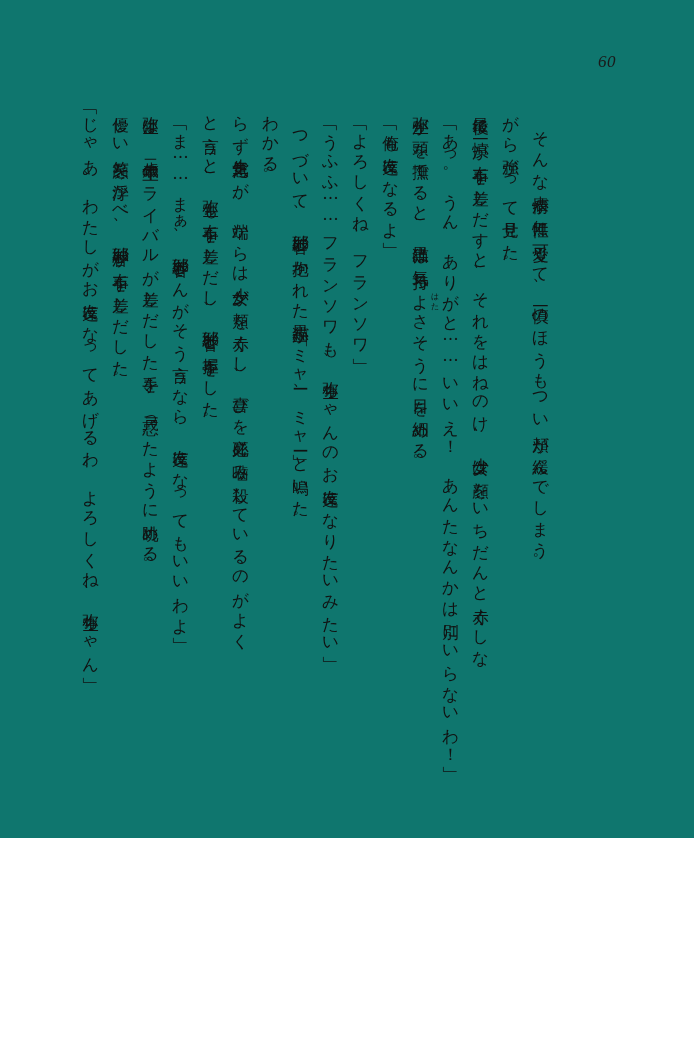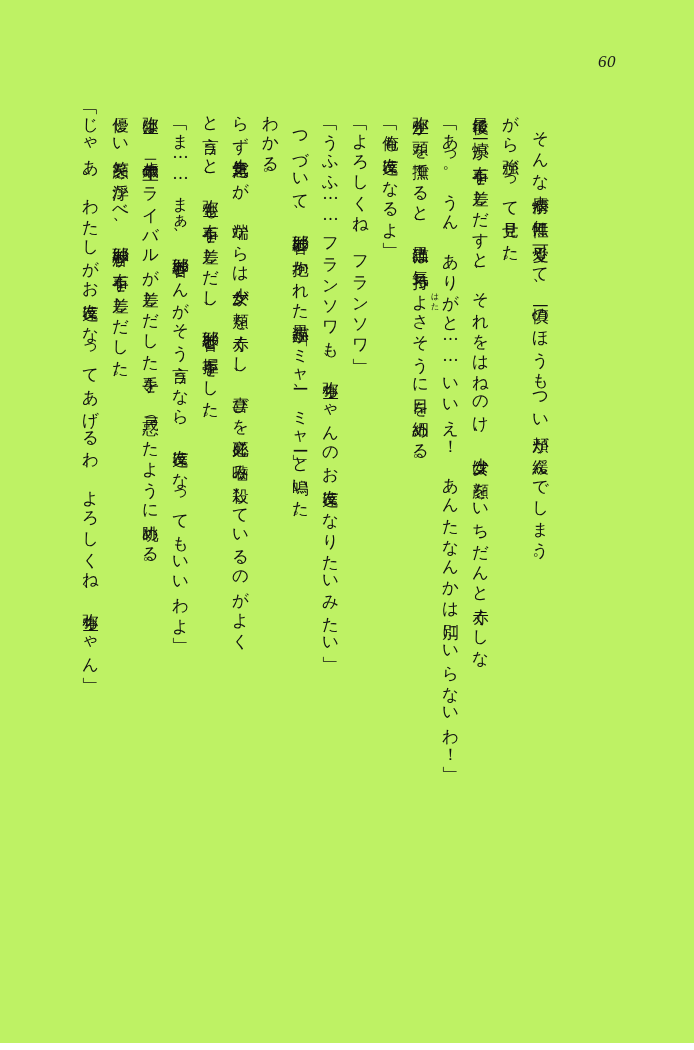--- a/index.html
+++ b/index.html
@@ -14,22 +14,22 @@
     font-family: "Liberation Serif", "DejaVu Serif", serif;
     color: #000000;
     overflow: hidden;
   }
 
   .page {
     position: absolute;
     left: 0;
     top: 0;
     width: 694px;
-    height: 1043px;
-    background: #bef264;
+    height: 838px;
+    background: #0f766e;
   }
 
   .page-number {
     position: absolute;
     top: 52px;
     right: 78px;
     font-size: 17px;
     font-style: italic;
     font-family: "Liberation Serif", "DejaVu Serif", serif;
     color: #1a1a1a;

